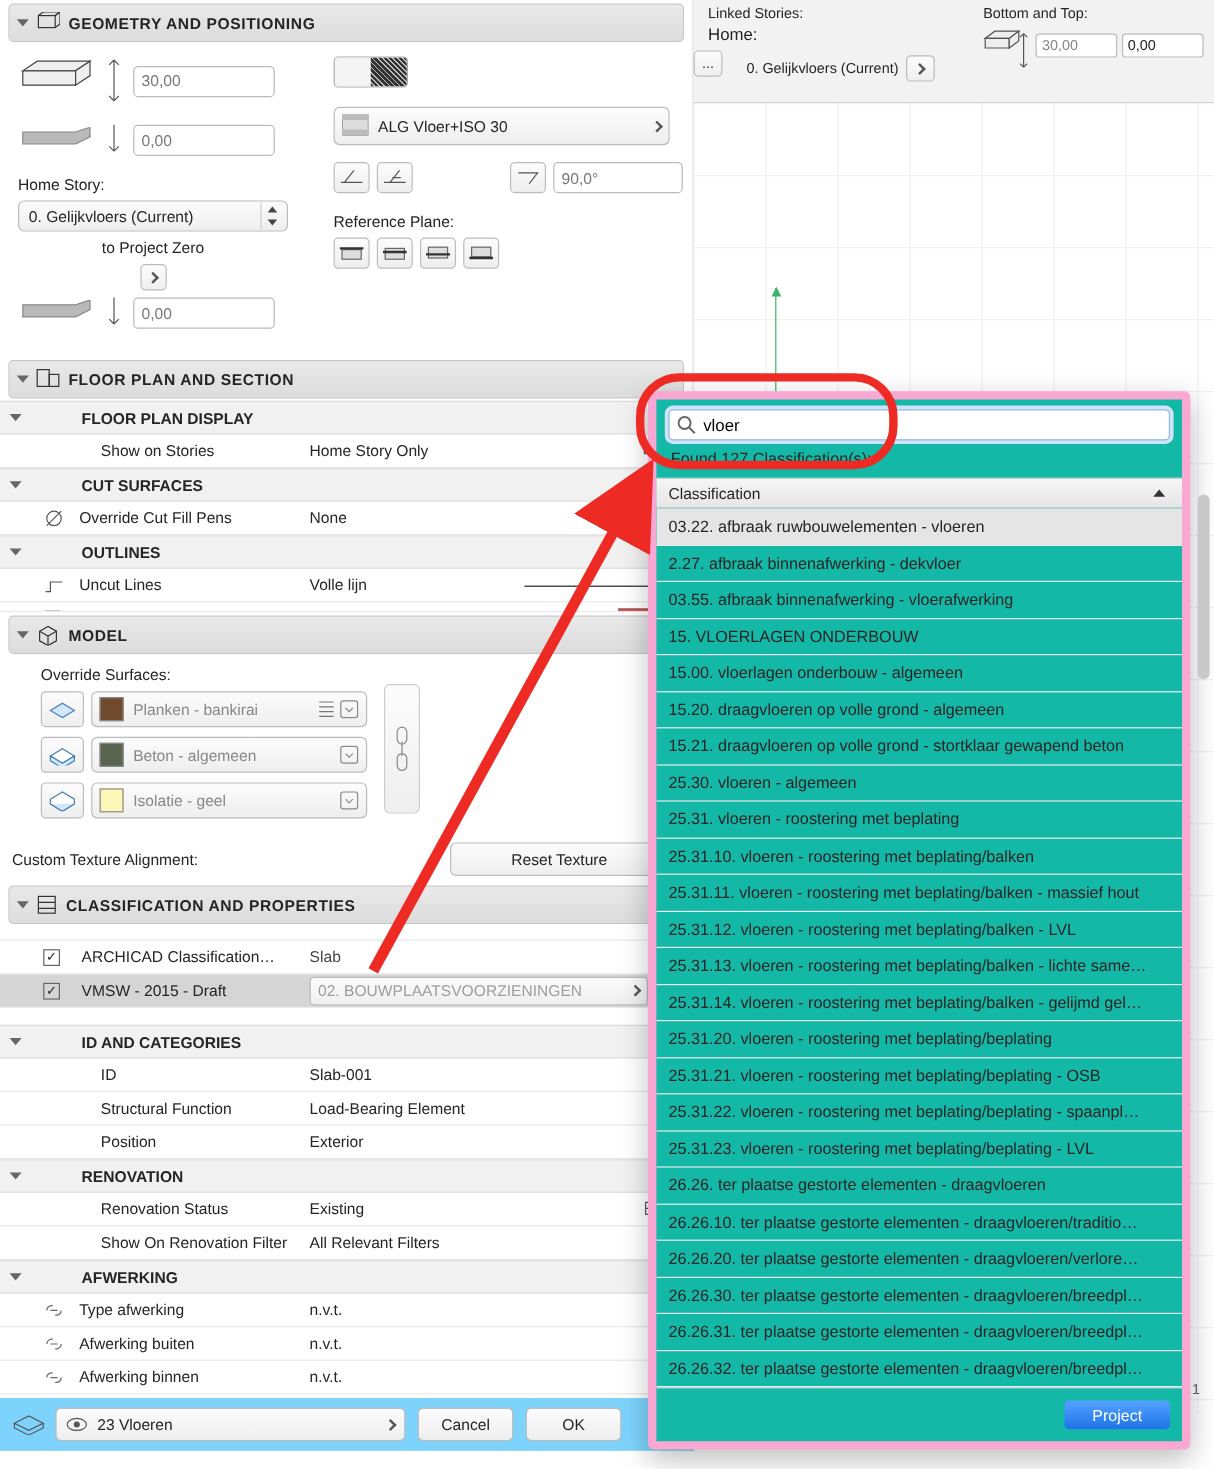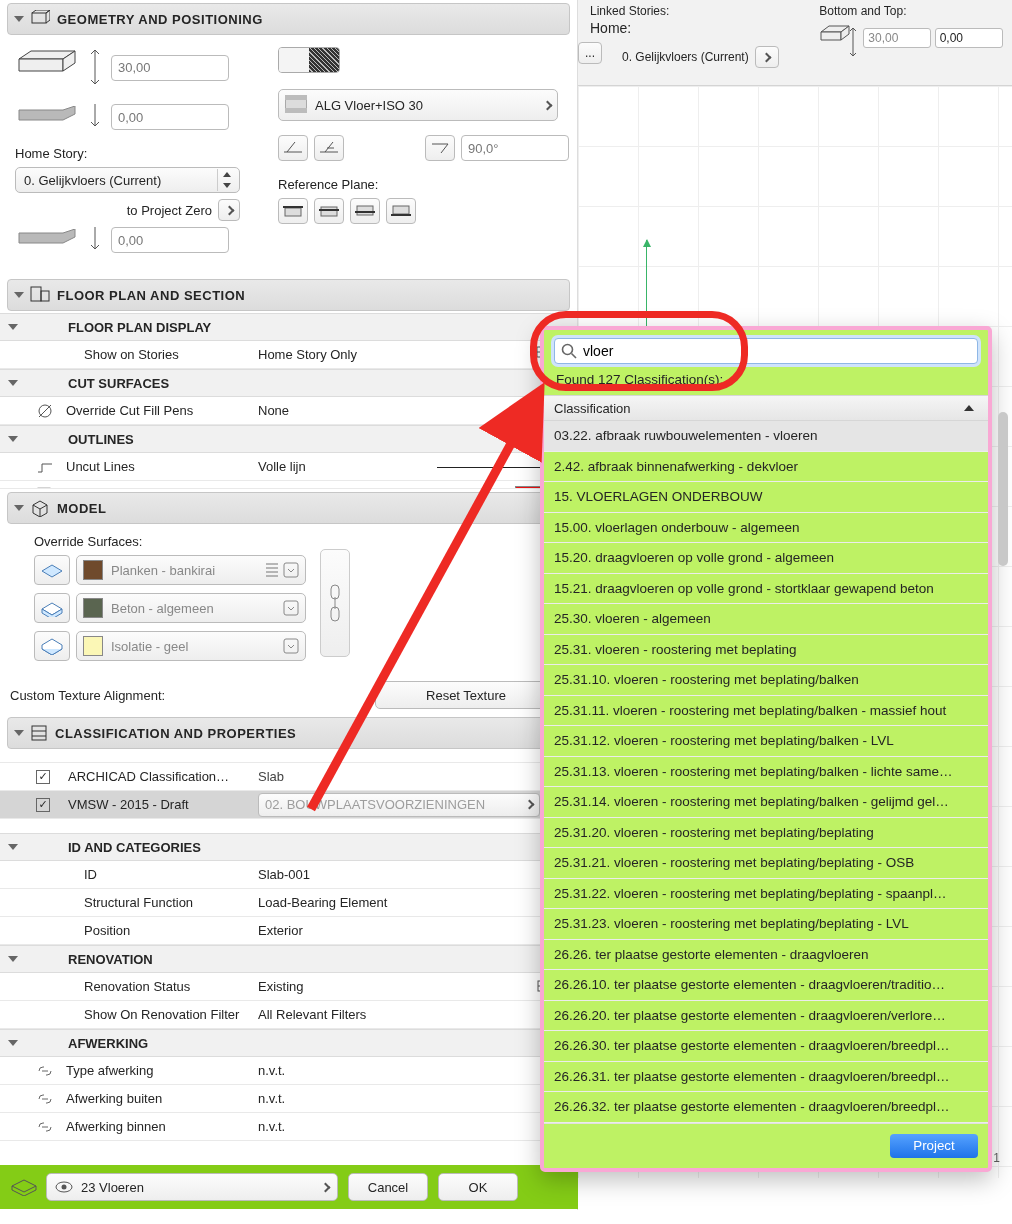--- a/index.html
+++ b/index.html
@@ -48,21 +48,21 @@
     }
     .dim-row{display:flex;align-items:center;margin-bottom:14px;}
     .dim-row .brkt{width:20px;margin-right:4px;}
     .lbl-small{font-size:13px;color:#222;margin:6px 0 6px 0;}
     .combo{
       display:flex;align-items:center;justify-content:space-between;
       width:225px;height:26px;border:1px solid #bbb;border-radius:5px;
       background:linear-gradient(#fcfcfc,#eee);padding:0 4px 0 8px;
     }
     .combo .updn{border-left:1px solid #ccc;}
-    .rt{font-size:13px;text-align:right;margin:6px 0 4px 0;}
+    .rt{font-size:13px;text-align:right;margin:6px 0 4px 0;flex-direction:column;}
 
     .geo-col2{flex:1;}
     .seg{display:inline-flex;border:1px solid #aaa;border-radius:4px;overflow:hidden;}
     .seg span{width:30px;height:24px;background:#f4f4f4;display:flex;
               align-items:center;justify-content:center;}
     .seg span.on{background:#bfbfbf;}
     .hatch{width:20px;height:12px;
       background:repeating-linear-gradient(45deg,#555 0 2px,#0000 2px 4px);}
     .wide-btn{
       display:flex;align-items:center;width:280px;height:28px;
@@ -117,21 +117,21 @@
     .cls-row.sel{background:#d5d5d5;}
     .cls-row.sel .valbtn{
       display:flex;align-items:center;justify-content:space-between;
       width:282px;height:24px;border:1px solid #bbb;border-radius:4px;
       background:linear-gradient(#fcfcfc,#eee);padding:0 6px;color:#9d9d9d;
       white-space:nowrap;overflow:hidden;}
 
     
     #footer{
       position:absolute;left:0;bottom:1px;height:44px;width:578px;
-      display:flex;align-items:center;padding:0 10px;background:#84cc16;
+      display:flex;align-items:center;padding:0 10px;background:#7dd3fc;
     }
     #footer .layer{
       display:flex;align-items:center;gap:8px;width:292px;height:28px;
       border:1px solid #bbb;border-radius:5px;background:linear-gradient(#fcfcfc,#eee);
       padding:0 8px;}
     .mac-btn{width:80px;height:28px;margin-left:10px;border:1px solid #bbb;
       border-radius:5px;background:linear-gradient(#fcfcfc,#eee);
       display:flex;align-items:center;justify-content:center;}
 
     
@@ -153,21 +153,21 @@
         #fff;}
     #axis-v{position:absolute;left:646px;top:240px;width:0;height:86px;
             border-left:1px solid #39b568;}
     #axis-v::after{content:"";position:absolute;left:-4px;top:-1px;width:0;height:0;
       border-left:4px solid transparent;border-right:4px solid transparent;
       border-bottom:8px solid #39b568;}
 
     
     #popover{
       position:absolute;left:540px;top:326px;width:452px;
-      background:#bef264;border:4px solid #f9a8d4;border-radius:5px;
+      background:#14b8a6;border:7px solid #f9a8d4;border-radius:5px;
       box-shadow:0 8px 24px rgba(0,0,0,.25);
     }
     #search-wrap{padding:8px 10px 4px;}
     #search-wrap .sbox{
       display:flex;align-items:center;height:26px;border:1px solid #8fb7e6;
       border-radius:4px;box-shadow:0 0 0 3px #cfe3fb;background:#fff;padding:0 6px;}
     #search-wrap .sbox svg{flex:none;margin-right:6px}
     #search-wrap input{border:none;outline:none;flex:1;font-size:14px;}
     #found{padding:4px 12px 8px;font-size:13.5px;}
     #cls-head{display:flex;align-items:center;justify-content:space-between;
@@ -624,21 +624,22 @@
       <input value="vloer" style="">
     </div>
   </div>
   <div id="found">Found 127 Classification(s):</div>
   <div id="cls-head">
     <span>Classification</span>
     <span class="tri tri-up"></span>
     </div>
   <div id="cls-list">
       <div class="cls-item sel">03.22. afbraak ruwbouwelementen - vloeren</div>
-      <div class="cls-item">2.42. afbraak binnenafwerking - dekvloer</div>
+      <div class="cls-item">2.27. afbraak binnenafwerking - dekvloer</div>
+      <div class="cls-item">03.55. afbraak binnenafwerking - vloerafwerking</div>
       <div class="cls-item">15. VLOERLAGEN ONDERBOUW</div>
       <div class="cls-item">15.00. vloerlagen onderbouw - algemeen</div>
       <div class="cls-item">15.20. draagvloeren op volle grond - algemeen</div>
       <div class="cls-item">15.21. draagvloeren op volle grond - stortklaar gewapend beton</div>
       <div class="cls-item">25.30. vloeren - algemeen</div>
       <div class="cls-item">25.31. vloeren - roostering met beplating</div>
       <div class="cls-item">25.31.10. vloeren - roostering met beplating/balken</div>
       <div class="cls-item">25.31.11. vloeren - roostering met beplating/balken - massief hout</div>
       <div class="cls-item">25.31.12. vloeren - roostering met beplating/balken - LVL</div>
       <div class="cls-item">25.31.13. vloeren - roostering met beplating/balken - lichte same…</div>

